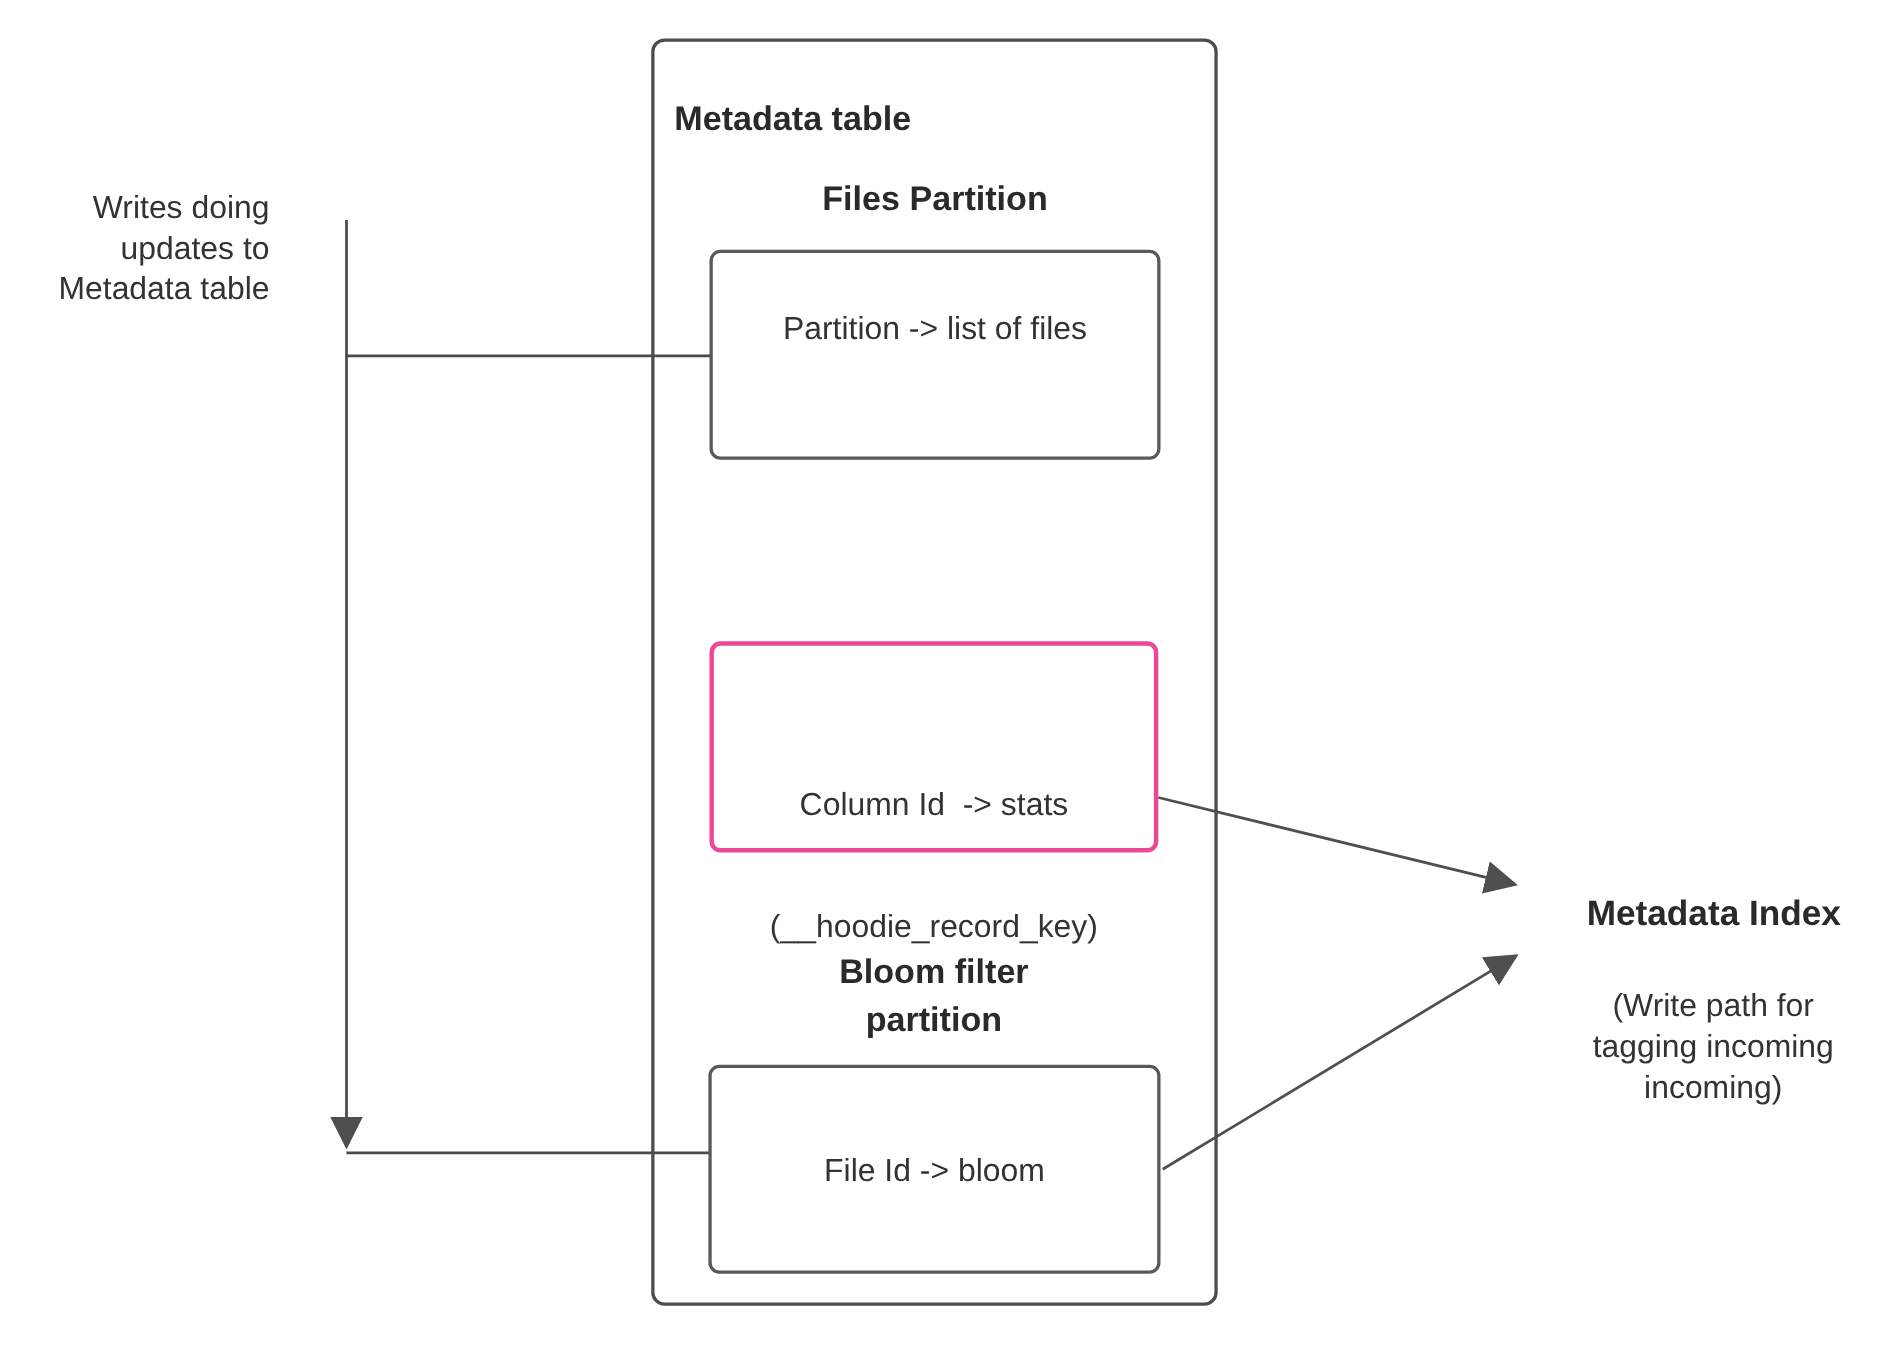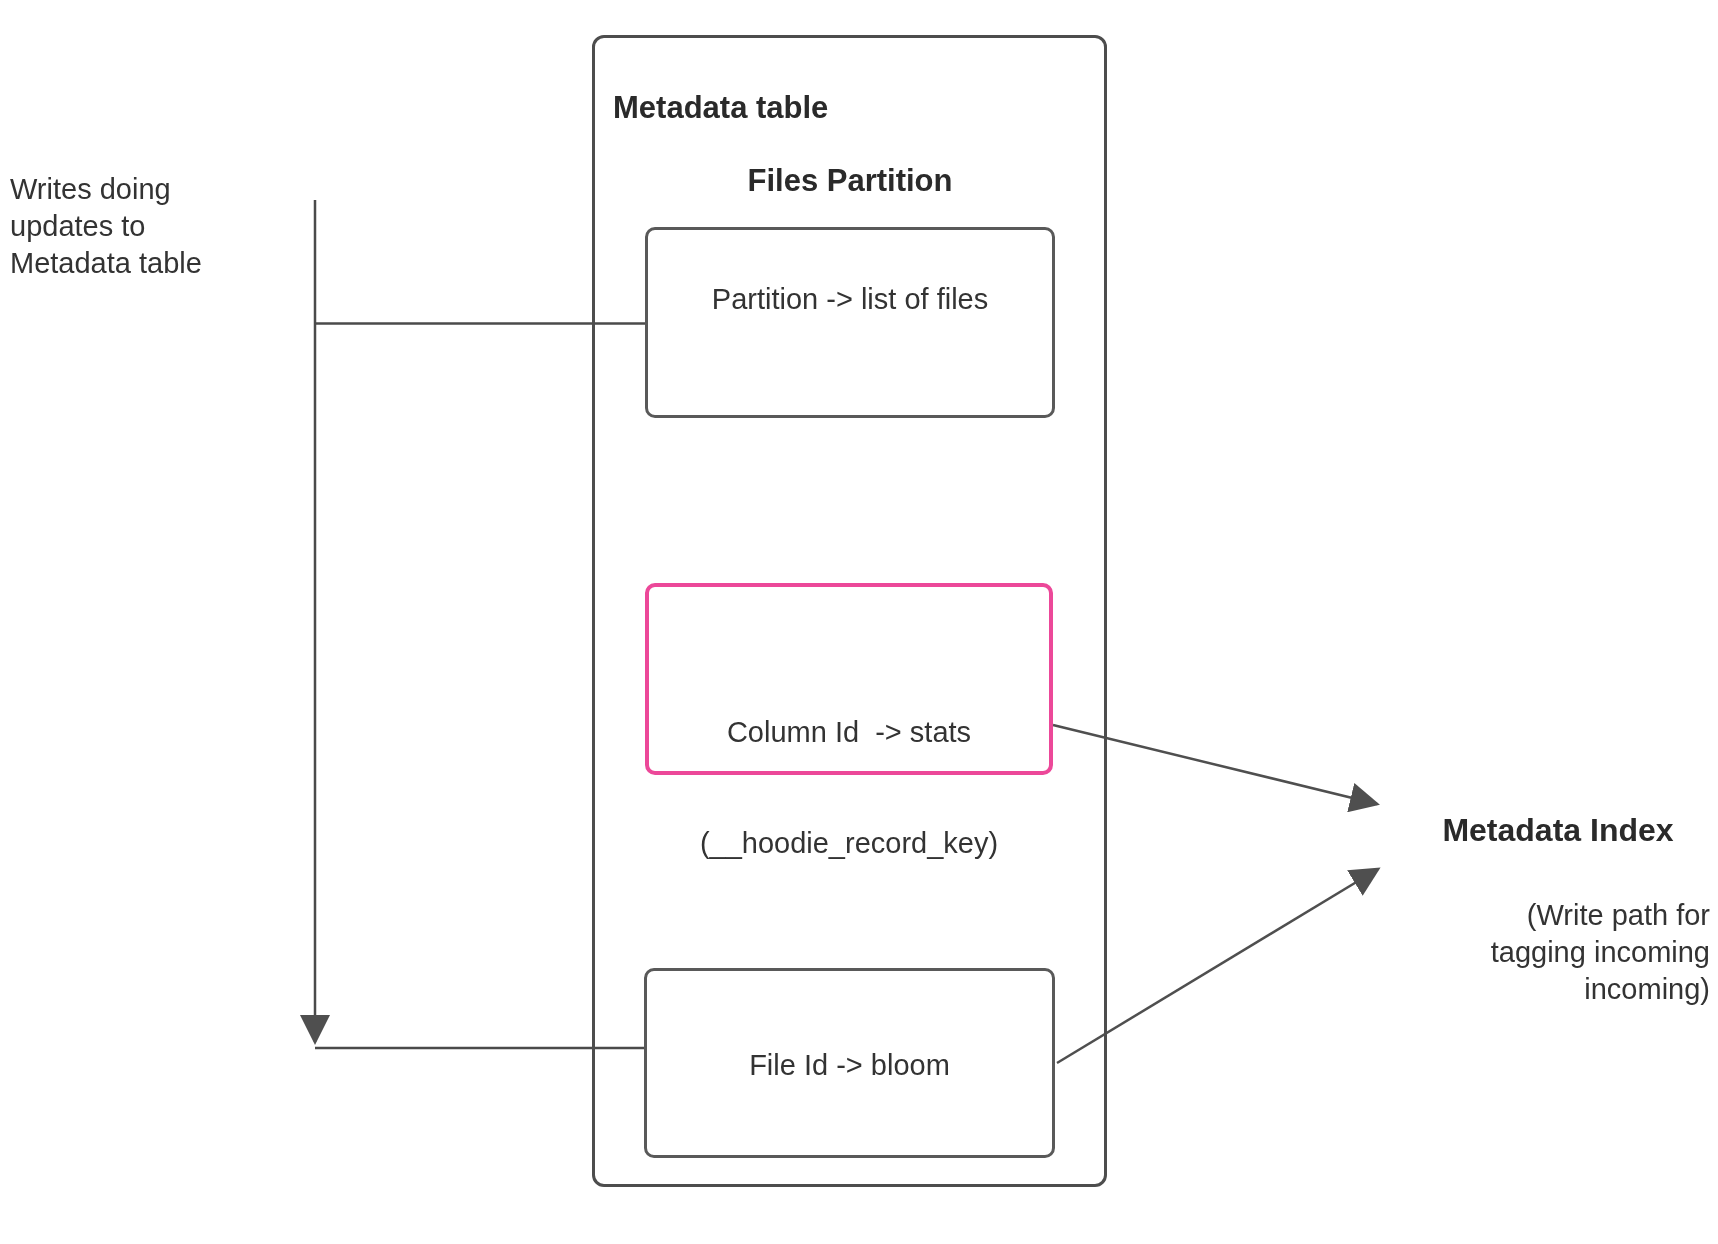--- a/index.html
+++ b/index.html
@@ -54,38 +54,38 @@
     color: #2a2a2a;
   }
   .outer-title { position: absolute; left: 613px; top: 90px; font-weight: 700; font-size: 31px; color: #2a2a2a; }
   .head-files { left: 645px; width: 410px; top: 163px; }
   .head-stats { left: 643px; width: 412px; top: 477px; line-height: 41px; }
   .head-bloom { left: 643px; width: 412px; top: 862px; line-height: 43px; }
 
   .left-note {
     position: absolute;
     left: 10px; top: 171px; width: 235px;
-    text-align: left;
+    text-align: right;
     font-size: 29px;
     line-height: 37px;
     color: #333333;
   }
   .index-title {
     position: absolute;
     left: 1408px; top: 809px; width: 300px;
     text-align: center;
     font-weight: 700;
     font-size: 32px;
     line-height: 42px;
     color: #2a2a2a;
   }
   .index-subtitle {
     position: absolute;
     left: 1405px; top: 897px; width: 305px;
-    text-align: right;
+    text-align: center;
     font-size: 29px;
     line-height: 37px;
     color: #333333;
   }
 </style>
 </head>
 <body>
 
 <div class="canvas">
 
@@ -121,20 +121,24 @@
     <div class="box-label label-files">Partition -&gt; list of files</div>
   </div>
 
   <div class="inner-box box-stats">
     <div class="box-label label-stats">
       <div>Column Id  -&gt; stats</div>
       <div>(__hoodie_record_key)</div>
     </div>
   </div>
 
+  <div class="heading head-bloom">
+    <div>Bloom filter</div>
+    <div>partition</div>
+  </div>
   <div class="inner-box box-bloom">
     <div class="box-label label-bloom">File Id -&gt; bloom</div>
   </div>
 
   <div class="index-title">Metadata Index</div>
   <div class="index-subtitle">
     <div>(Write path for</div>
     <div>tagging incoming</div>
     <div>incoming)</div>
   </div>

